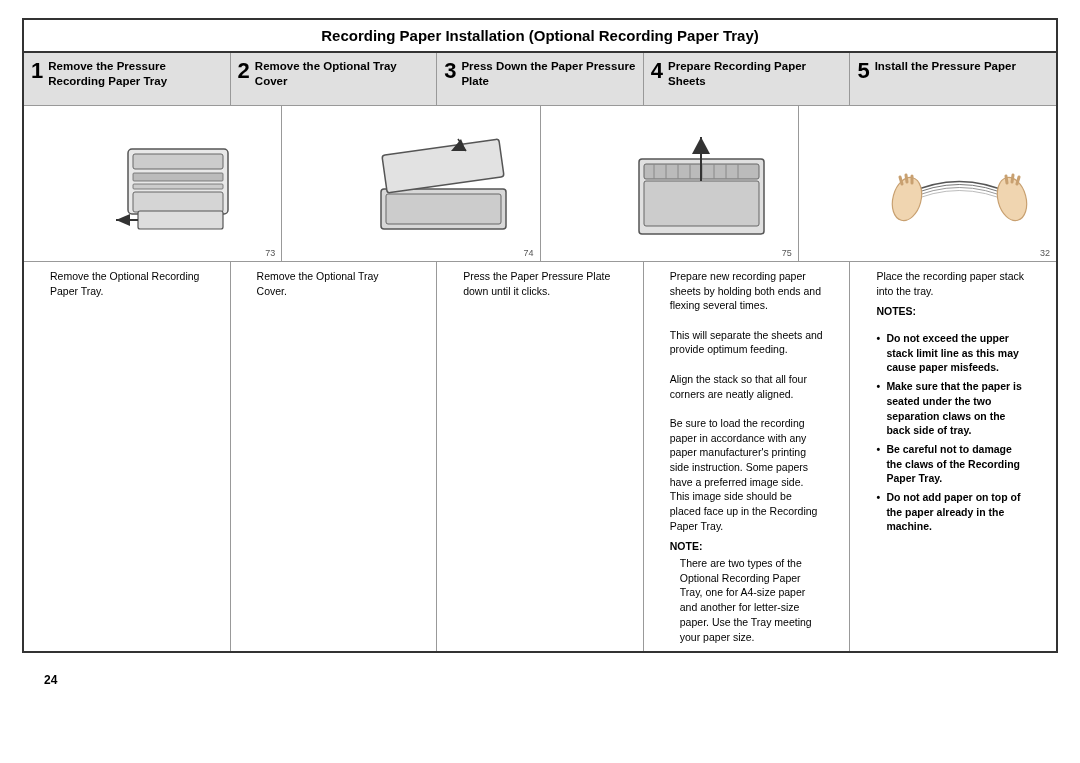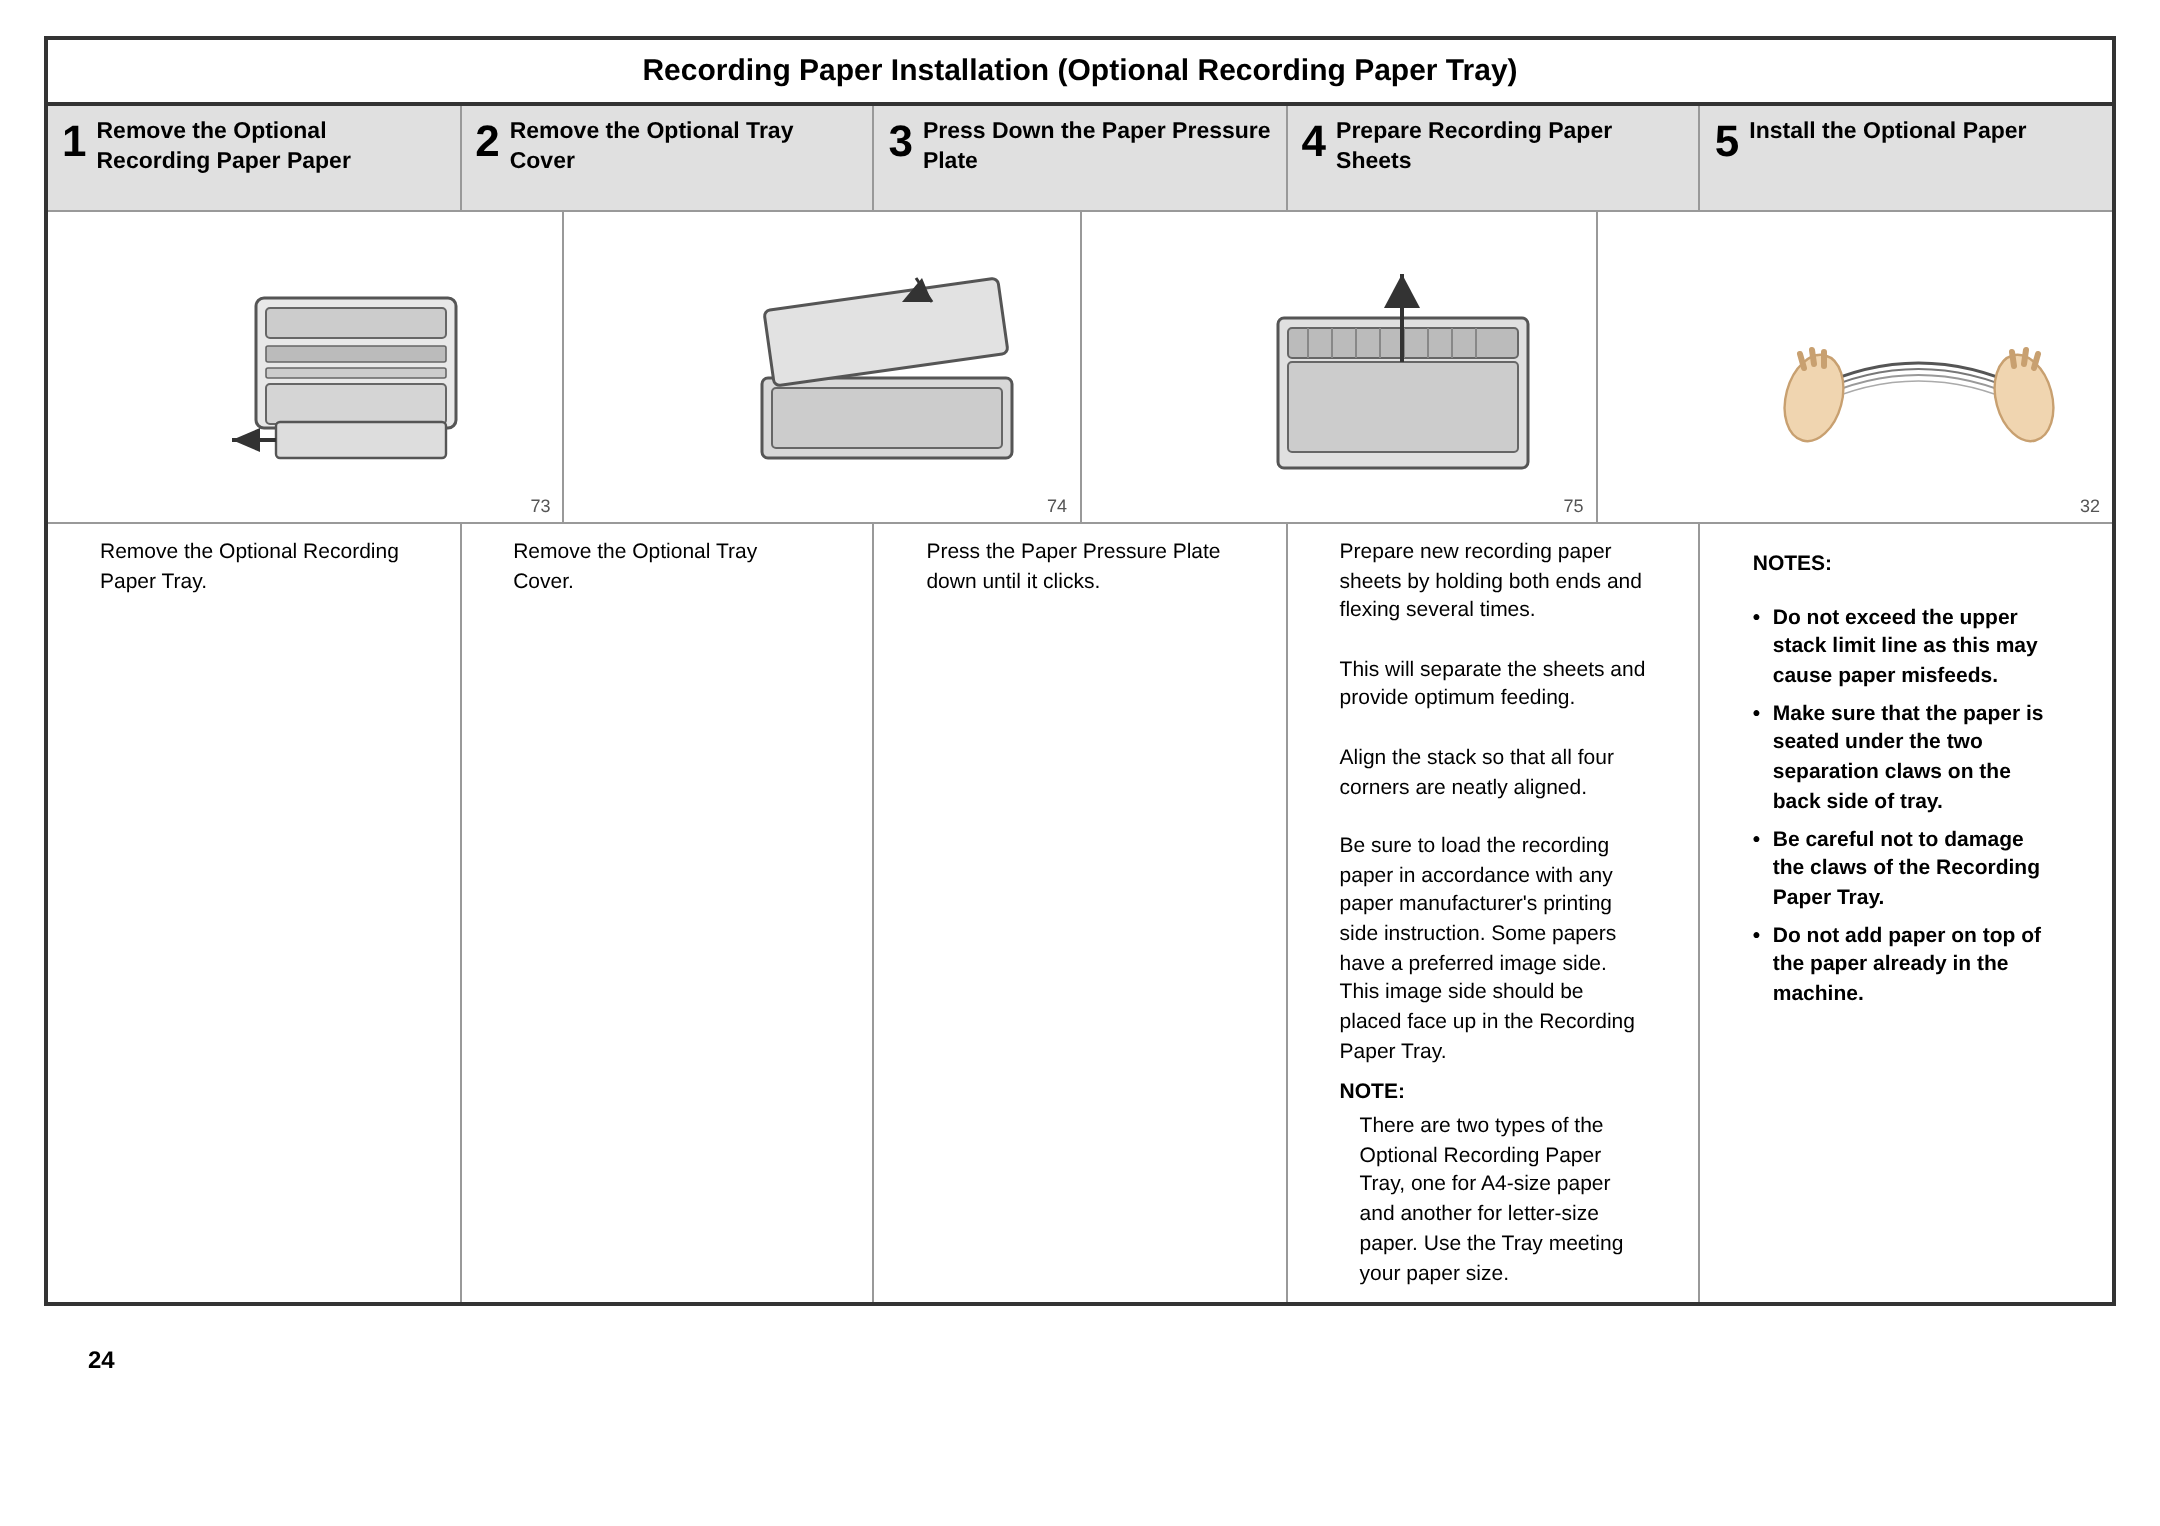--- a/index.html
+++ b/index.html
@@ -148,37 +148,37 @@
 </head>
 <body>
 
 <div class="page-wrapper">
 
   <div class="main-title">Recording Paper Installation (Optional Recording Paper Tray)</div>
 
   <div class="steps-row">
     <div class="step-header">
       <span class="step-number">1</span>
-      <span class="step-title-text">Remove the Optional Recording Paper Paper</span>
+      <span class="step-title-text">Remove the Pressure Recording Paper Tray</span>
     </div>
     <div class="step-header">
       <span class="step-number">2</span>
       <span class="step-title-text">Remove the Optional Tray Cover</span>
     </div>
     <div class="step-header">
       <span class="step-number">3</span>
       <span class="step-title-text">Press Down the Paper Pressure Plate</span>
     </div>
     <div class="step-header">
       <span class="step-number">4</span>
       <span class="step-title-text">Prepare Recording Paper Sheets</span>
     </div>
     <div class="step-header">
       <span class="step-number">5</span>
-      <span class="step-title-text">Install the Optional Paper</span>
+      <span class="step-title-text">Install the Pressure Paper</span>
     </div>
   </div>
 
   <div class="images-row">
 
     <div class="step-image-cell">
       <div class="illus">
 
         <svg width="155" height="115" viewBox="0 0 155 115">
 
@@ -287,20 +287,21 @@
       <p>This will separate the sheets and provide optimum feeding.</p>
       <br>
       <p>Align the stack so that all four corners are neatly aligned.</p>
       <br>
       <p>Be sure to load the recording paper in accordance with any paper manufacturer's printing side instruction. Some papers have a preferred image side. This image side should be placed face up in the Recording Paper Tray.</p>
       <div class="note-label">NOTE:</div>
       <p style="padding-left:10px;">There are two types of the Optional Recording Paper Tray, one for A4-size paper and another for letter-size paper. Use the Tray meeting your paper size.</p>
     </div>
 
     <div class="step-content-cell">
+      <p>Place the recording paper stack into the tray.</p>
       <div class="notes-label">NOTES:</div>
       <ul class="notes-list">
         <li>Do not exceed the upper stack limit line as this may cause paper misfeeds.</li>
         <li>Make sure that the paper is seated under the two separation claws on the back side of tray.</li>
         <li>Be careful not to damage the claws of the Recording Paper Tray.</li>
         <li>Do not add paper on top of the paper already in the machine.</li>
       </ul>
     </div>
 
   </div>

